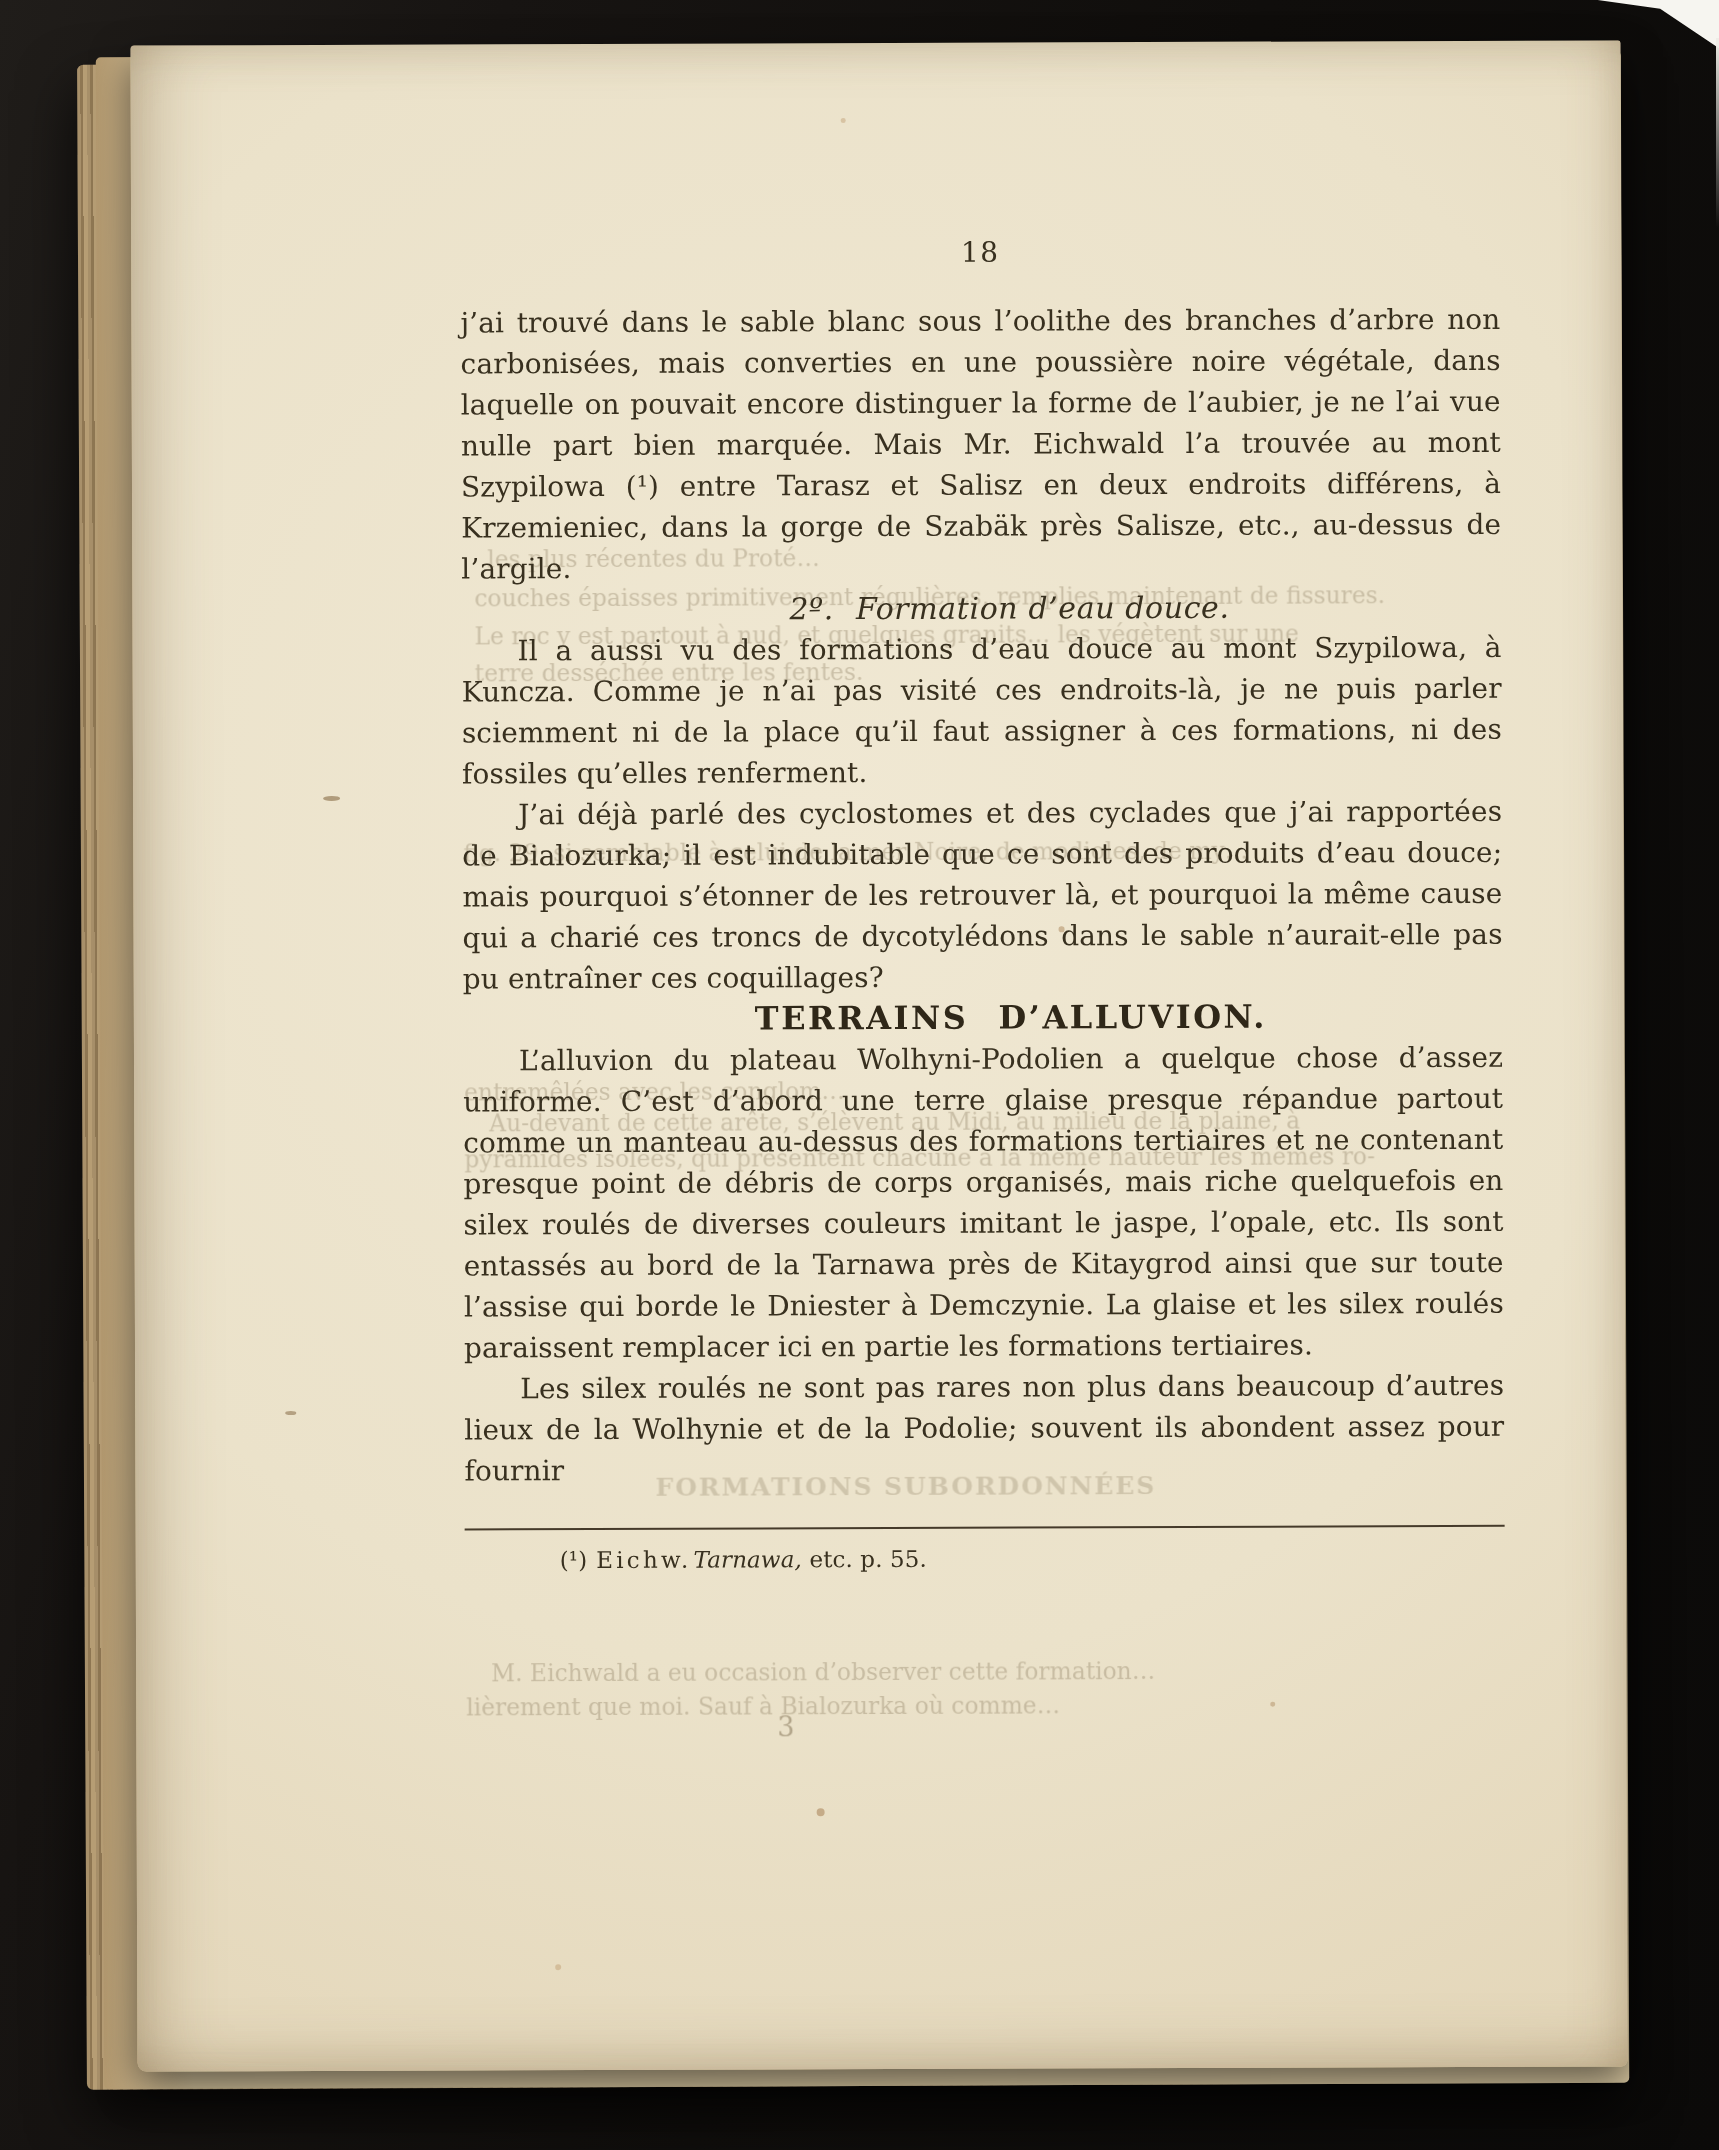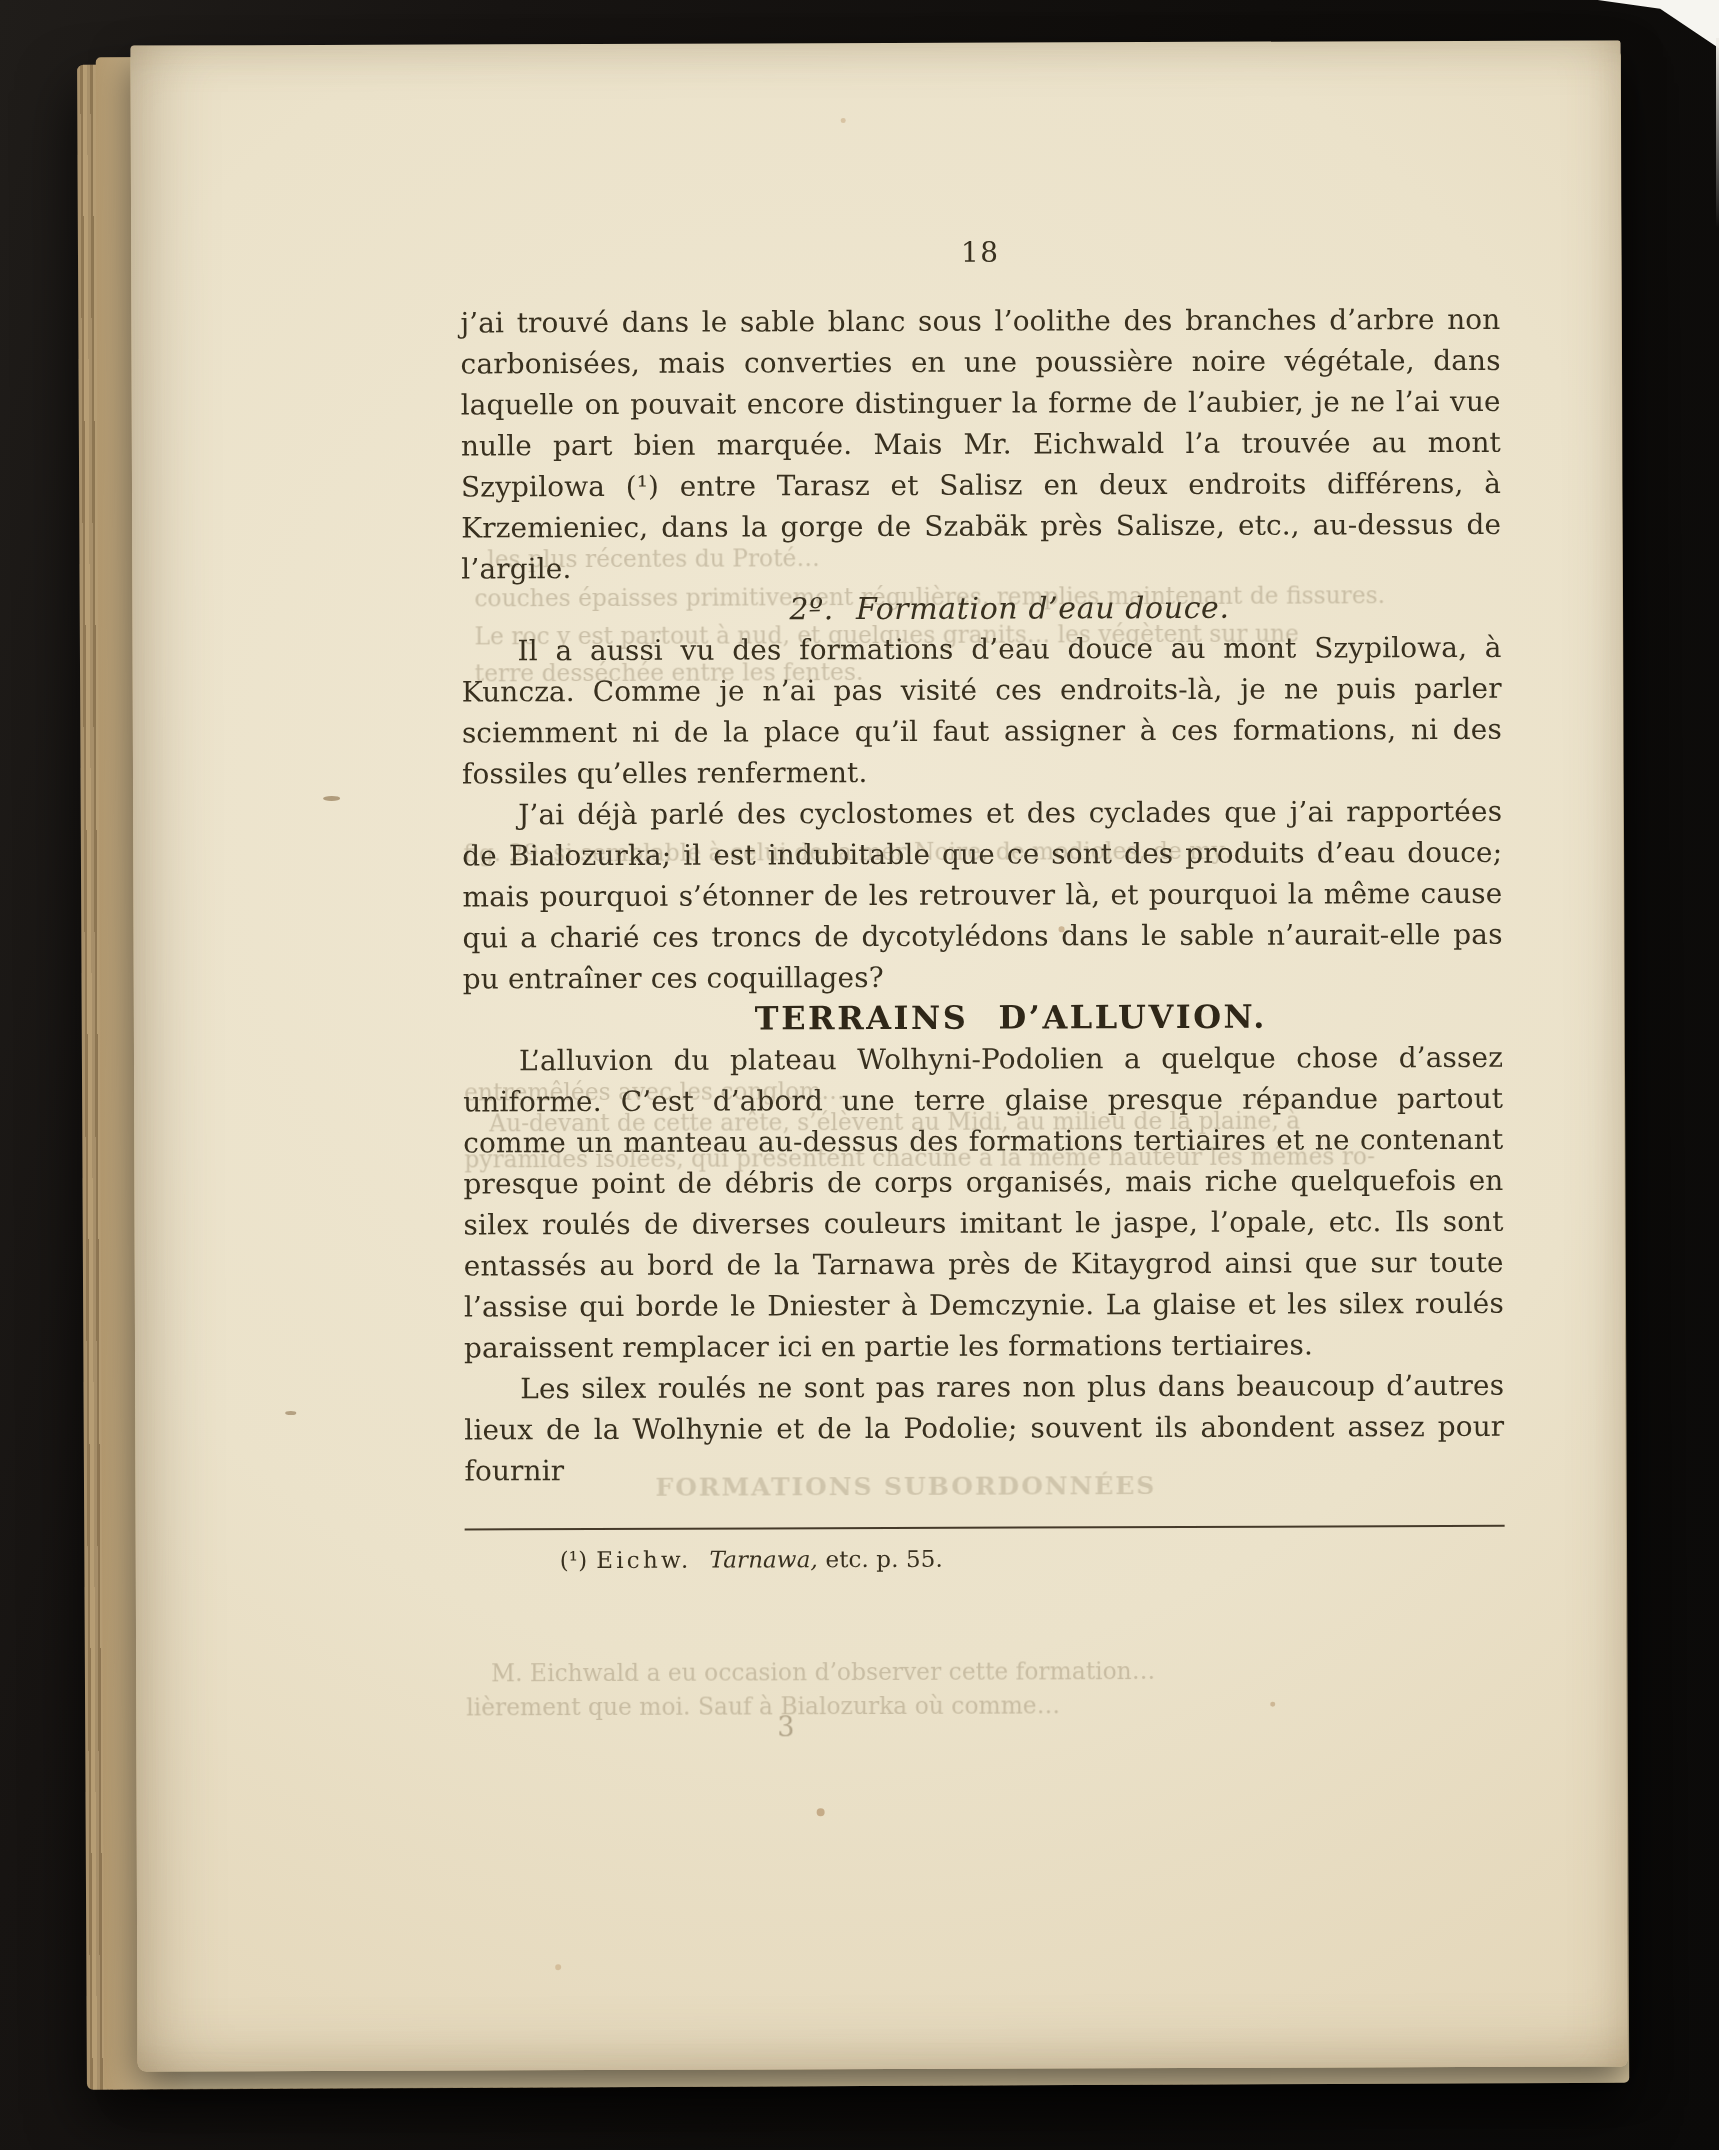--- a/index.html
+++ b/index.html
@@ -110,21 +110,21 @@
     background: #453a2a;
     margin-bottom: 15px;
   }
   .footnote {
     font-size: 23px;
     line-height: 30px;
     text-indent: 0;
     padding-left: 39px;
     text-align: left;
   }
-  .footnote .fn-author { letter-spacing: 3.2px; margin: 0 18px 0 9px; }
+  .footnote .fn-author { letter-spacing: 3.2px; margin: 0 2px 0 9px; }
   .footnote .fn-work { font-style: italic; margin-right: 7.6px; }
 
   
   .ghost {
     position: absolute;
     color: #6e5d3f;
     opacity: 0.28;
     filter: blur(0.4px);
     font-size: 23.4px;
     white-space: nowrap;

